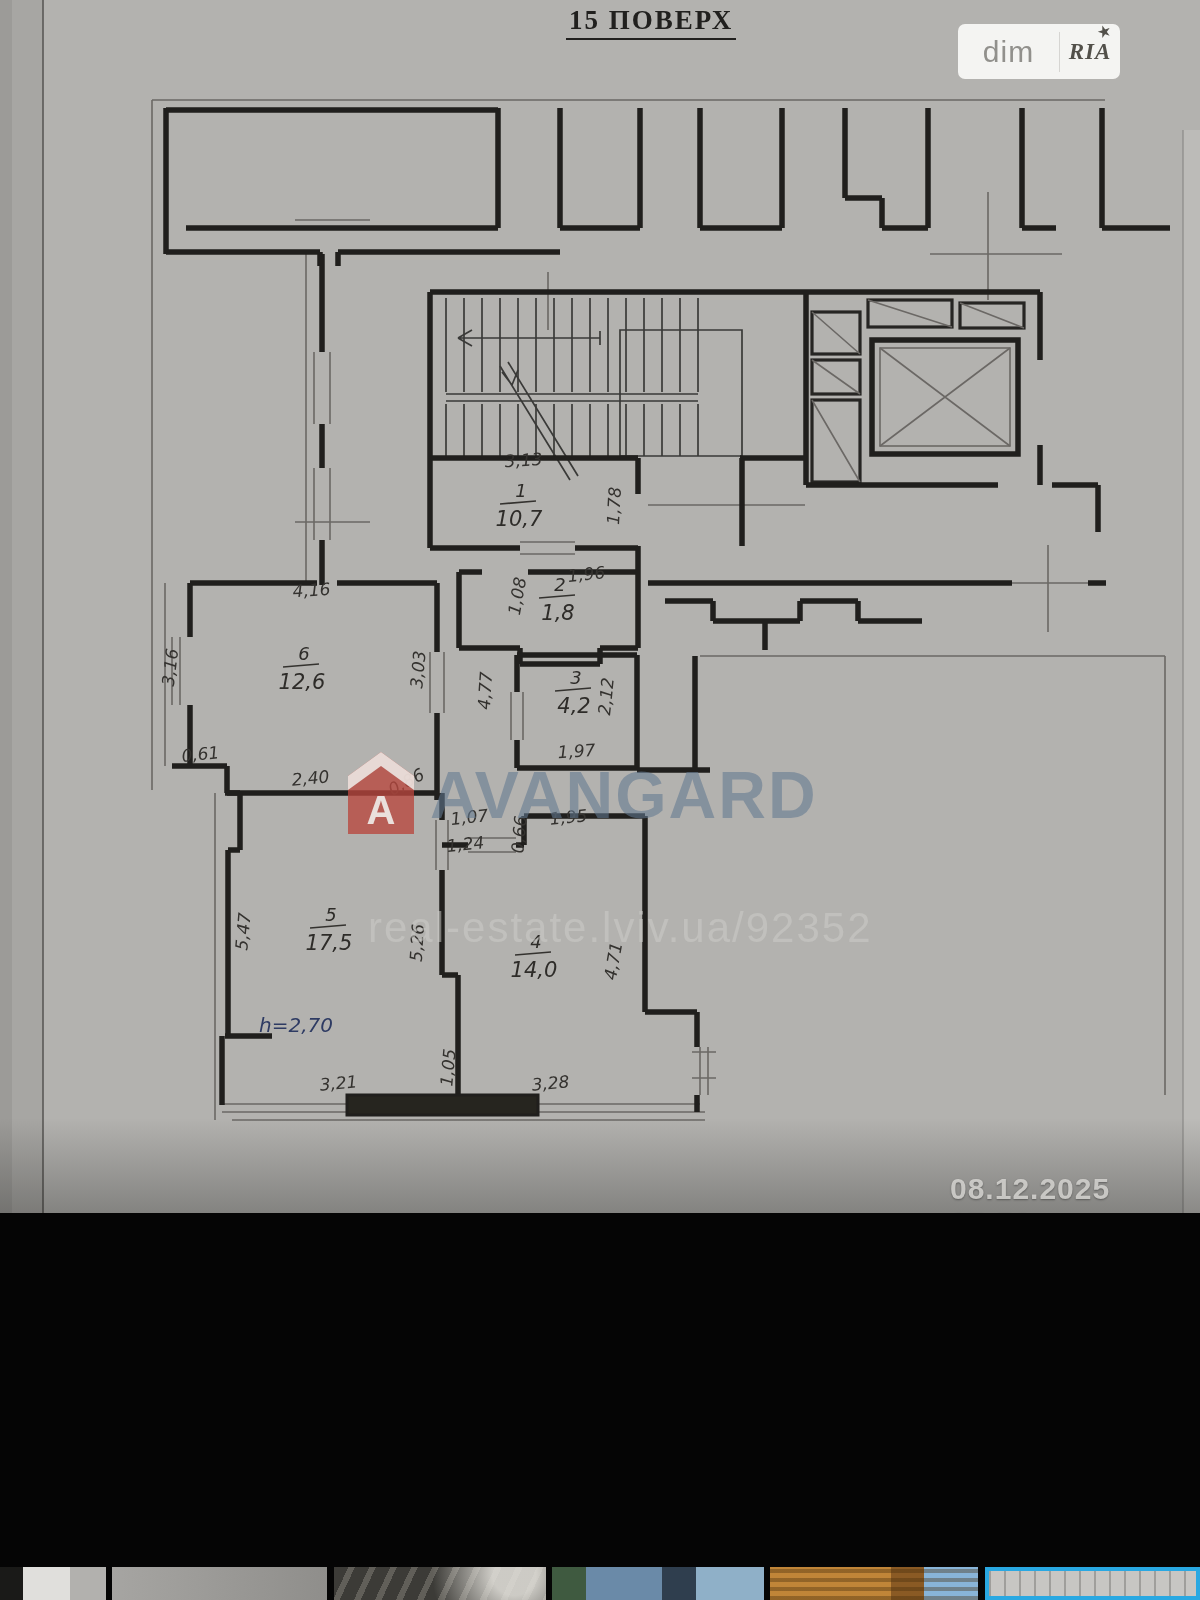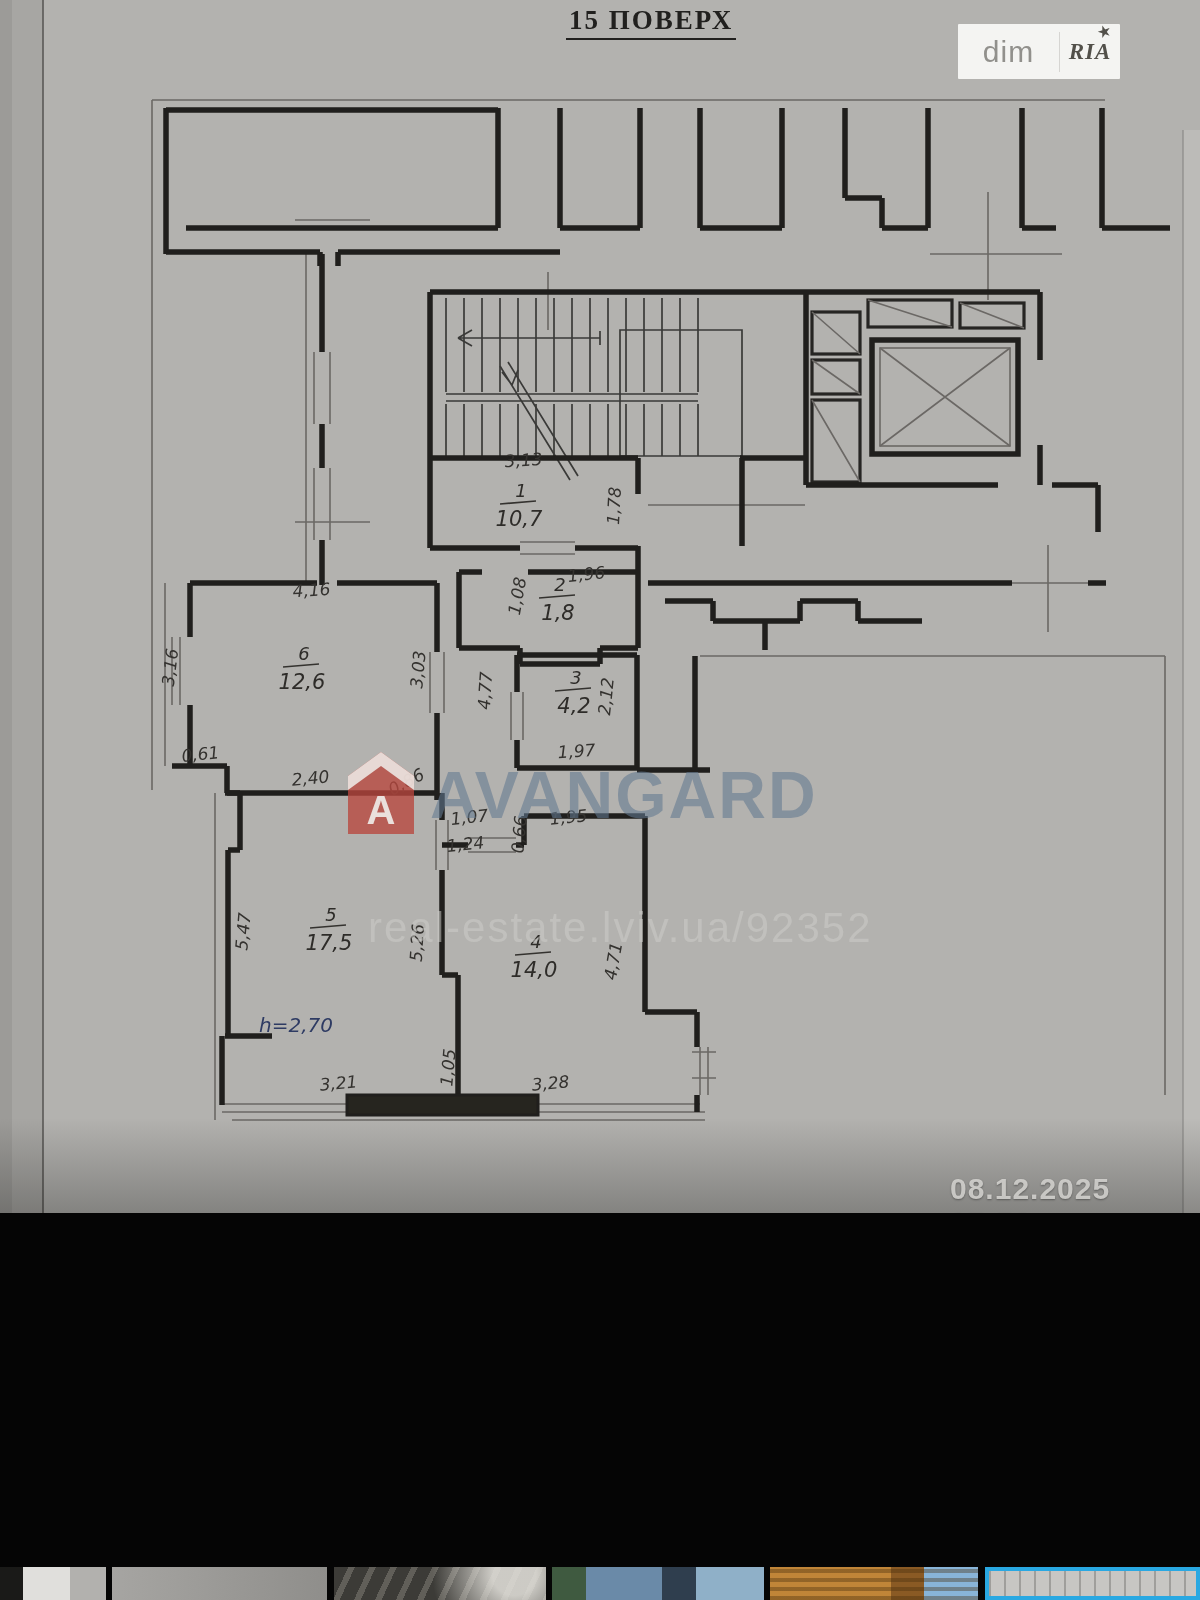--- a/index.html
+++ b/index.html
@@ -24,21 +24,21 @@
   .dim        { font:italic 17px "DejaVu Sans",sans-serif; fill:#34322f; text-anchor:middle; }
   .room-number{ font:italic 18px "DejaVu Sans",sans-serif; fill:#2e2c29; text-anchor:middle; }
   .room-area  { font:italic 21px "DejaVu Sans",sans-serif; fill:#2e2c29; text-anchor:middle; }
   .room-line  { stroke:#34322f; stroke-width:1.6; }
   .height-note{ font:italic 20px "DejaVu Sans",sans-serif; fill:#2e3b63; text-anchor:middle; }
 
   .floor-title { position:absolute; left:566px; top:5px; font:bold 27px "Liberation Serif",serif;
                  letter-spacing:2px; color:#21201e; border-bottom:2.5px solid #21201e; padding:0 3px 2px;text-align:center; }
 
   .brand-badge { position:absolute; left:958px; top:24px; width:162px; height:55px;
-                 background:rgba(247,247,245,0.96); border-radius:1px; display:flex; align-items:center; }
+                 background:rgba(247,247,245,0.96); border-radius:7px; display:flex; align-items:center; }
   .brand-badge .dim-part { flex:1; text-align:center; font-size:30px; color:#91908c; letter-spacing:1px; }
   .brand-badge .sep { width:1px; height:40px; background:#d6d5d2; }
   .brand-badge .ria-part { width:60px; text-align:center; font:bold italic 23px "Liberation Serif",serif;
                  color:#52504a; letter-spacing:1px; position:relative; }
   .brand-badge .ria-star { position:absolute; top:-16px; right:8px; font-size:14px; color:#52504a;
                  transform:rotate(-18deg); font-style:normal; }
 
   .wm-brand { position:absolute; left:348px; top:752px; display:flex; align-items:flex-start; pointer-events:none; }
   .wm-brand .wm-text { margin-left:16px; font:bold 66px "Liberation Sans",sans-serif; letter-spacing:2px;
                  color:rgba(98,120,144,0.58); line-height:86px; }

